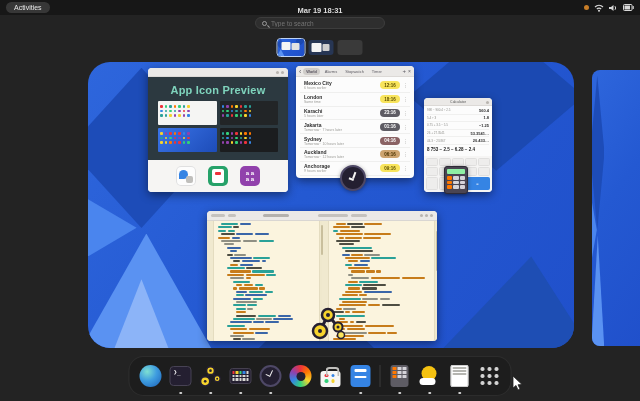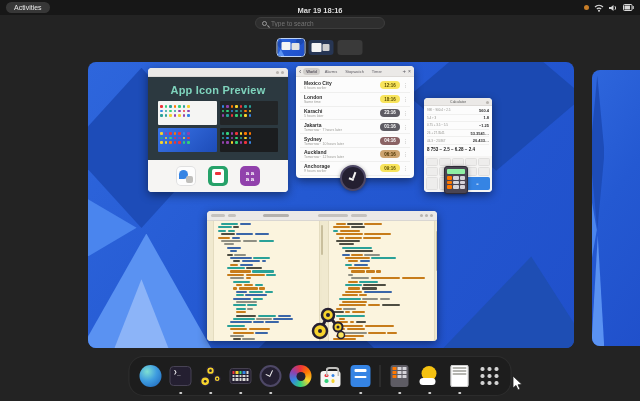--- a/index.html
+++ b/index.html
@@ -52,21 +52,21 @@
   .sD { left:5%;  top:76%; width:12%; height:26%; background:#8cb4f8;
         clip-path:polygon(50% 0,100% 100%,0 100%); }
   .sE { left:0;   top:48%; width:10%; height:20%; background:#4a85ee;
         clip-path:polygon(0 0,100% 50%,0 100%); }
   .sF { left:34%; top:80%; width:26%; height:22%; background:#1a45a8;
         clip-path:polygon(0 100%,50% 0,100% 100%); }
   .sG { left:72%; top:68%; width:32%; height:34%; background:#1e4eb4;
         clip-path:polygon(0 100%,60% 0,100% 100%); }
 
   #workspace { position:absolute; left:88px; top:62px; width:486px; height:286px;
-               border-radius:8px; overflow:hidden; }
+               border-radius:22px; overflow:hidden; }
   #ws-partial { position:absolute; left:592px; top:70px; width:48px; height:276px;
                 border-radius:8px 0 0 8px; overflow:hidden; }
 
   
   .win { position:absolute; border-radius:4px; background:#fafafa;
          box-shadow:0 3px 10px rgba(0,0,0,.45); overflow:hidden; }
   .whead { height:9px; background:#ebe9e7; border-bottom:1px solid #dcd9d6;
            display:flex; align-items:center; padding:0 4px; gap:2px; }
   .wbtns { margin-left:auto; display:flex; gap:2px; align-items:center; }
   .wdot { width:3px; height:3px; border-radius:50%; background:#b9b5b0; }
@@ -220,21 +220,21 @@
   #cursor { position:absolute; left:512px; top:376px; }
 </style>
 </head>
 <body>
 
 <div id="screen">
 
   <header id="topbar">
     <button id="activities">Activities</button>
     <div id="clockwrap">
-      <span id="topclock">Mar 19 18:16</span>
+      <span id="topclock">Mar 19 18:31</span>
     </div>
     <div id="status">
       <span class="rec-dot"></span>
       <svg width="10" height="8" viewBox="0 0 10 8">
         <path d="M1 3 A6 6 0 0 1 9 3" stroke="#d8d8d8" stroke-width="1.2" fill="none"></path>
         <path d="M2.8 5 A3.5 3.5 0 0 1 7.2 5" stroke="#d8d8d8" stroke-width="1.2" fill="none"></path>
         <circle cx="5" cy="6.8" r="1" fill="#d8d8d8"></circle>
       </svg>
       <svg width="9" height="8" viewBox="0 0 9 8">
         <polygon points="0,3 2,3 4.5,1 4.5,7 2,5 0,5" fill="#d8d8d8"></polygon>

